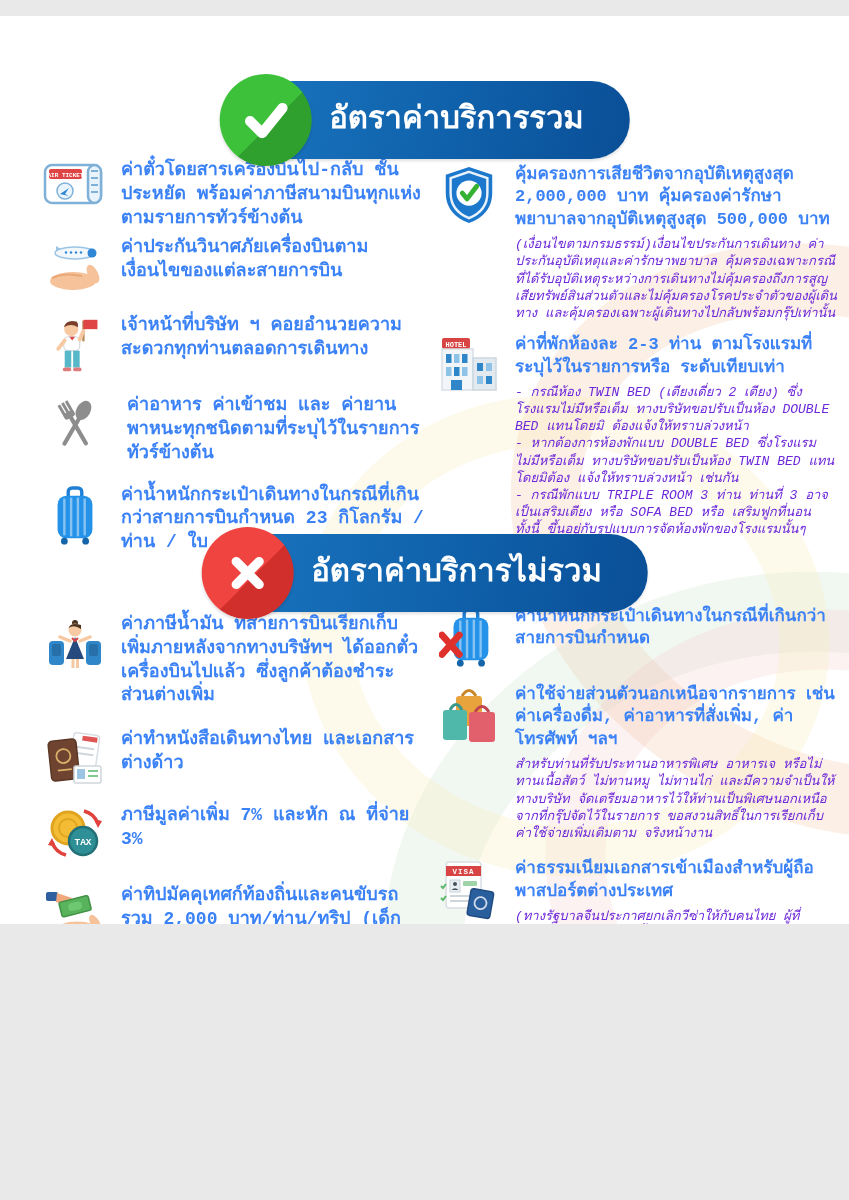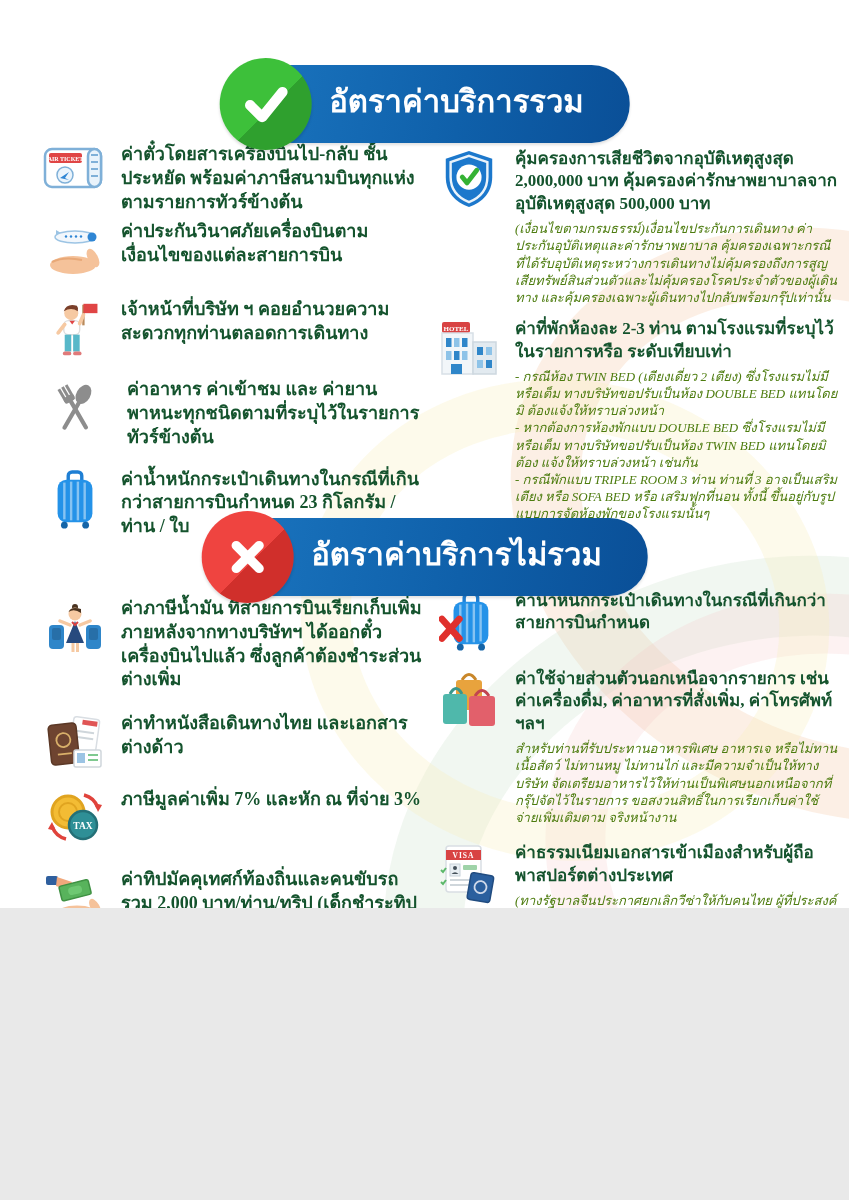--- a/index.html
+++ b/index.html
@@ -1,19 +1,19 @@
 <!DOCTYPE html>
 <html><head>
 <meta charset="utf-8">
 <style>
   html,body{margin:0;padding:0;background:#e9e9e9;}
   .page{
-    position:relative;width:849px;height:908px;margin:0 auto;
+    position:relative;width:849px;height:908px;margin:16px auto;
     background:#ffffff;overflow:hidden;
-    font-family:Liberation Serif, serif;
+    font-family:Liberation Mono, monospace;
   }
   
   .swirl{position:absolute;border-radius:50%;pointer-events:none;}
   .swirl1{left:500px;top:240px;width:560px;height:430px;border:70px solid rgba(246,205,173,.32);transform:rotate(25deg);}
   .swirl2{left:380px;top:560px;width:640px;height:520px;border:80px solid rgba(205,228,205,.28);transform:rotate(-15deg);}
   .swirl3{left:540px;top:600px;width:520px;height:420px;border:60px solid rgba(245,195,195,.22);transform:rotate(20deg);}
   .swirl4{left:300px;top:380px;width:430px;height:380px;border:50px solid rgba(250,238,190,.30);transform:rotate(10deg);}
 
   .section-header{position:absolute;left:50%;transform:translateX(-50%);display:flex;align-items:center;z-index:5;}
   .badge{width:92px;height:92px;border-radius:50%;display:flex;align-items:center;justify-content:center;
@@ -22,23 +22,23 @@
   .badge-red{background:linear-gradient(135deg,#ef4440 55%,#d02f2b 55%);}
   .pill{height:72px;display:flex;align-items:center;border-radius:38px;
         background:linear-gradient(100deg,#1a74be 0%,#0f60aa 55%,#0a4f97 100%);
         padding:0 46px 6px 76px;box-shadow:0 2px 3px rgba(0,0,0,.12);}
   .pill span{color:#ffffff;font-size:31px;font-weight:bold;white-space:nowrap;}
 
   .col{position:absolute;z-index:4;}
   .item{display:flex;gap:13px;margin-bottom:14px;}
   .icon-box{flex:0 0 66px;display:flex;justify-content:center;align-items:flex-start;}
   .item-body{flex:1;min-width:0;}
-  .item-text{font-size:18px;font-weight:bold;color:#14532d;line-height:1.32;}
+  .item-text{font-size:18px;font-weight:bold;color:#3b82f6;line-height:1.32;}
   .col-right .item-text{font-size:17px;}
-  .note{margin-top:5px;font-size:13px;font-style:italic;color:#4d7c0f;line-height:1.32;white-space:pre-line;}
+  .note{margin-top:5px;font-size:13px;font-style:italic;color:#6d28d9;line-height:1.32;white-space:pre-line;}
 
   .footer-art{position:absolute;left:0;top:935px;z-index:3;}
 </style>
 </head>
 <body>
 
 <div class="page">
 
   <div class="swirl swirl1"></div>
   <div class="swirl swirl2"></div>

